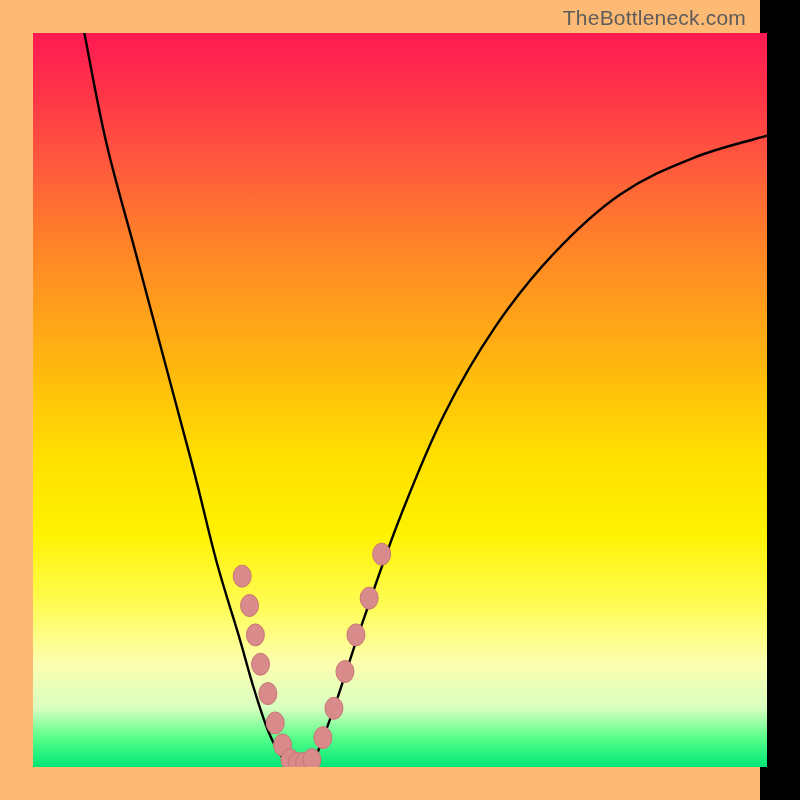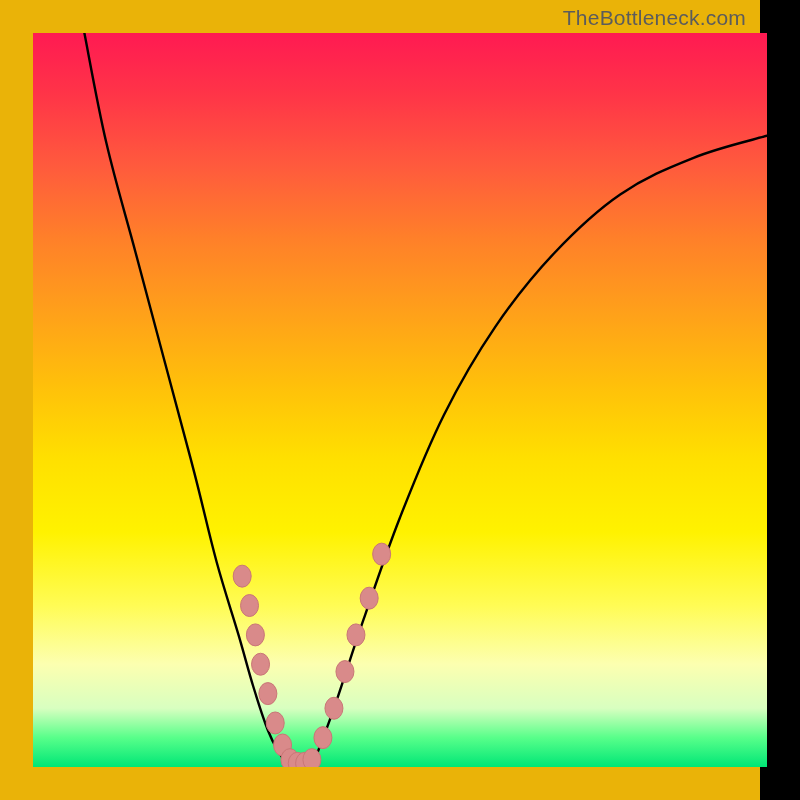--- a/index.html
+++ b/index.html
@@ -1,20 +1,20 @@
 <!DOCTYPE html>
 <html><head>
 <meta charset="utf-8">
 <style>
   * { margin: 0; padding: 0; box-sizing: border-box; }
   html, body { width: 800px; height: 800px; overflow: hidden; background: #000; }
   .frame {
     width: 760px;
     height: 800px;
-    background: #eab308;
+    background: #fdba74;
     position: relative;
   }
   .plot-area {
     position: absolute;
     left: 33px;
     top: 33px;
     width: 734px;
     height: 734px;
     background: linear-gradient(to bottom,
       #ff1a52 0%,

